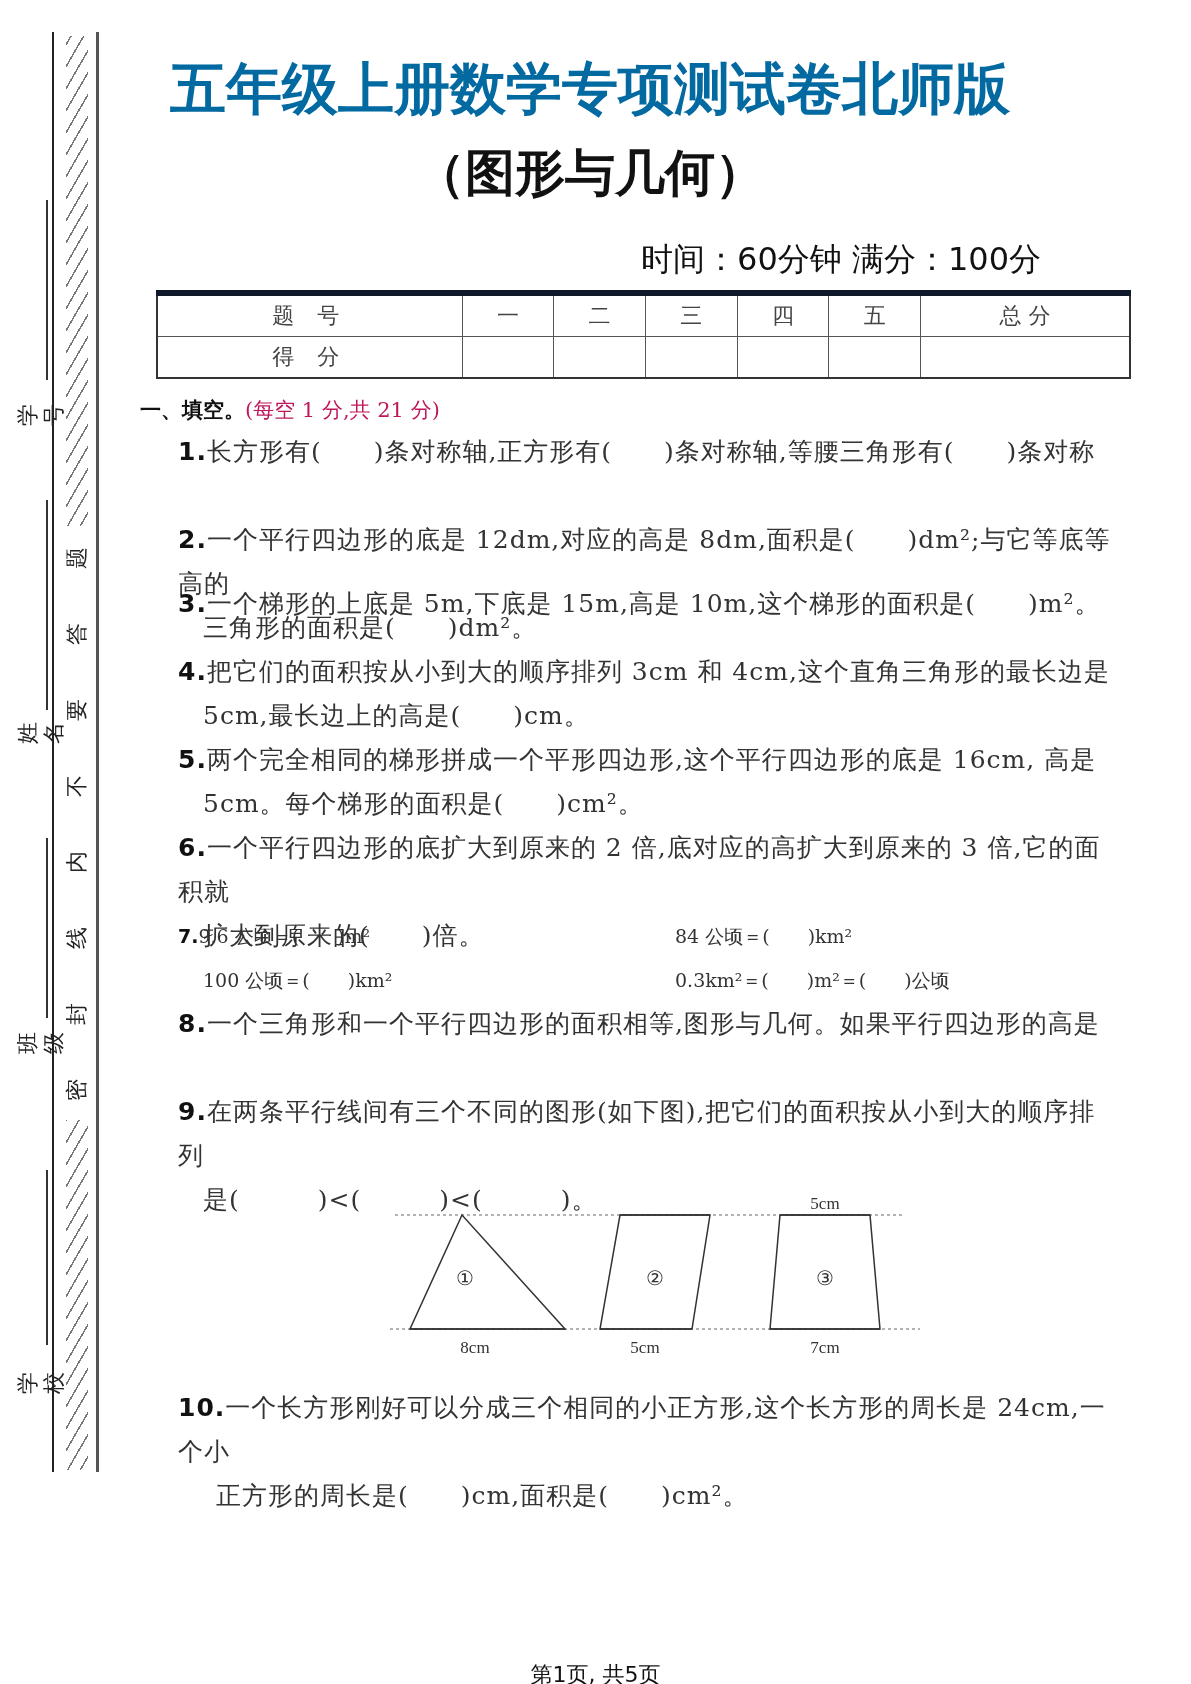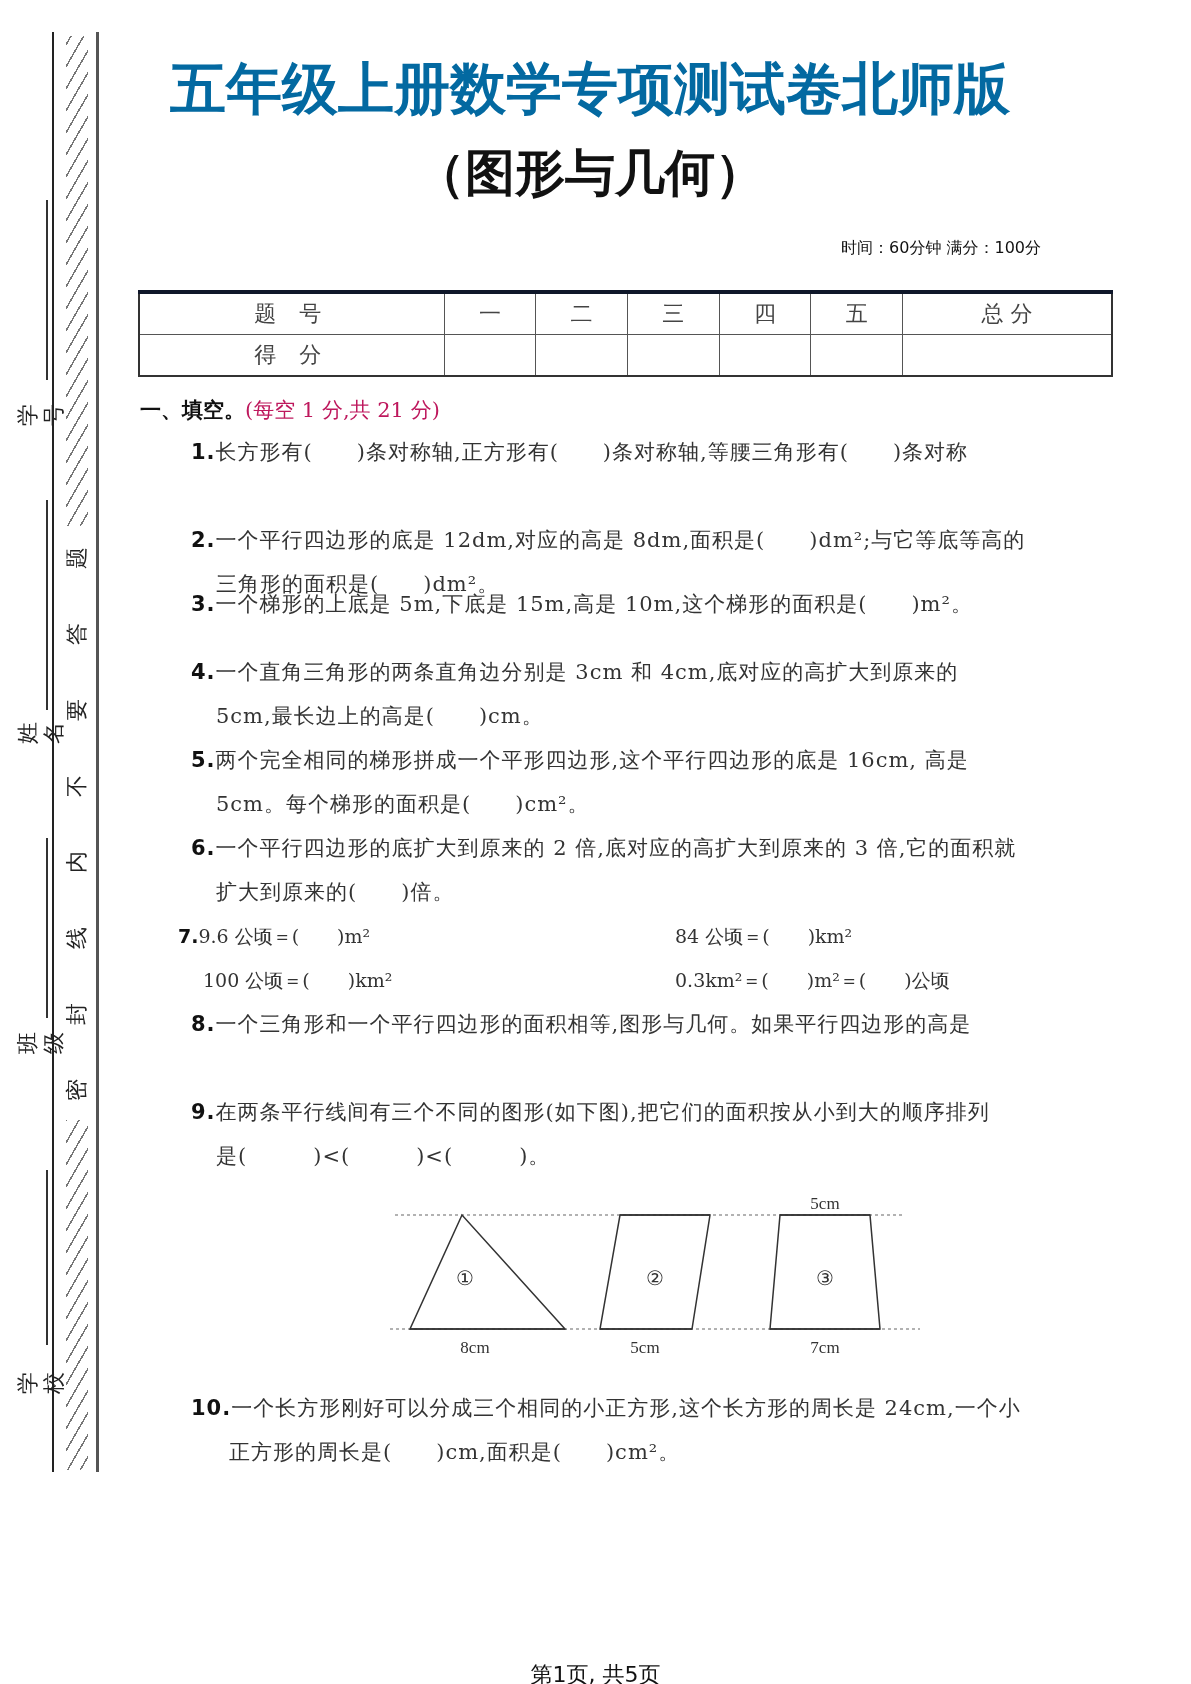--- a/index.html
+++ b/index.html
@@ -23,35 +23,35 @@
   .field { position: absolute; left: 10px; width: 36px; }
   .field .label { position: absolute; left: 0; width: 36px; font-size: 22px; font-family: "DejaVu Sans", sans-serif; }
   .field .label span { display: block; transform: rotate(-90deg); line-height: 26px; height: 26px; text-align: center; }
   .field .uline { position: absolute; left: 36px; width: 2px; background: #333; }
 
   
   .title { position: absolute; left: 130px; top: 52px; width: 920px; text-align: center; font-family: "DejaVu Sans", sans-serif;
     font-weight: bold; font-size: 56px; letter-spacing: 0px; color: #0369a1; }
   .subtitle { position: absolute; left: 130px; top: 140px; width: 920px; text-align: center; font-family: "DejaVu Sans", sans-serif;
     font-weight: bold; font-size: 50px; color: #111; }
-  .meta { position: absolute; right: 150px; top: 238px; font-family: "DejaVu Sans", sans-serif; font-size: 16px; color: #111; text-align: center; }
-
-  table.score { position: absolute; left: 138px; top: 290px; width: 975px; border-collapse: collapse;
-    border-top: 4px solid #0f172a; border-bottom: 2px solid #333; }
+  .meta { position: absolute; right: 150px; top: 238px; font-family: "DejaVu Sans", sans-serif; font-size: 32px; color: #111; text-align: center; }
+
+  table.score { position: absolute; left: 156px; top: 290px; width: 975px; border-collapse: collapse;
+    border-top: 6px solid #0f172a; border-bottom: 2px solid #333; }
   table.score td { border: 1px solid #555; height: 40px; text-align: center; font-size: 22px; color: #444; padding: 0; }
   table.score tr:first-child td { border-top: none; }
   table.score tr:last-child td { border-bottom: none; }
   table.score td:first-child { border-left: 2px solid #333; letter-spacing: 8px; }
   table.score td:last-child { border-right: 2px solid #333; }
 
   .section-head { position: absolute; left: 140px; top: 396px; font-size: 21px; }
   .section-head b { font-family: "DejaVu Sans", sans-serif; font-weight: bold; color: #111; }
   .section-head span.sub { color: #be185d; }
 
-  .q { position: absolute; left: 178px; width: 935px; font-size: 21px; line-height: 44px; color: #333; letter-spacing: 1px; margin-left: 13px; }
+  .q { position: absolute; left: 178px; width: 935px; font-size: 25px; line-height: 44px; color: #333; letter-spacing: 1px; }
   .q .num { font-weight: bold; color: #111; font-family: "DejaVu Sans", sans-serif; }
   .q .line2 { padding-left: 25px; display: block; }
 
   .q7row { position: absolute; font-size: 19px; color: #333; line-height: 44px; }
 
   .diagram { position: absolute; left: 375px; top: 1195px; width: 560px; height: 180px; }
   .diagram svg { width: 560px; height: 180px; }
 
   .footer { position: absolute; left: 0; width: 1191px; top: 1660px; text-align: center; font-family: "DejaVu Sans", sans-serif;
     font-size: 22px; color: #111; }
@@ -137,21 +137,21 @@
   <span class="num">1.</span><span>长方形有(　　)条对称轴,正方形有(　　)条对称轴,等腰三角形有(　　)条对称</span>
 </div>
 <div class="q" style="top:518px;">
   <span class="num">2.</span><span>一个平行四边形的底是 12dm,对应的高是 8dm,面积是(　　)dm²;与它等底等高的</span>
   <span class="line2">三角形的面积是(　　)dm²。</span>
 </div>
 <div class="q" style="top:582px;">
   <span class="num">3.</span><span>一个梯形的上底是 5m,下底是 15m,高是 10m,这个梯形的面积是(　　)m²。</span>
 </div>
 <div class="q" style="top:650px;">
-  <span class="num">4.</span><span>一个直角三角形的两条直角边分别是 3cm 和 4cm,底对应的高扩大到原来的</span>
+  <span class="num">4.</span><span>把它们的面积按从小到大的顺序排列 3cm 和 4cm,这个直角三角形的最长边是</span>
   <span class="line2">5cm,最长边上的高是(　　)cm。</span>
 </div>
 <div class="q" style="top:738px;">
   <span class="num">5.</span><span>两个完全相同的梯形拼成一个平形四边形,这个平行四边形的底是 16cm, 高是</span>
   <span class="line2">5cm。每个梯形的面积是(　　)cm²。</span>
 </div>
 <div class="q" style="top:826px;">
   <span class="num">6.</span><span>一个平行四边形的底扩大到原来的 2 倍,底对应的高扩大到原来的 3 倍,它的面积就</span>
   <span class="line2">扩大到原来的(　　)倍。</span>
 </div>

